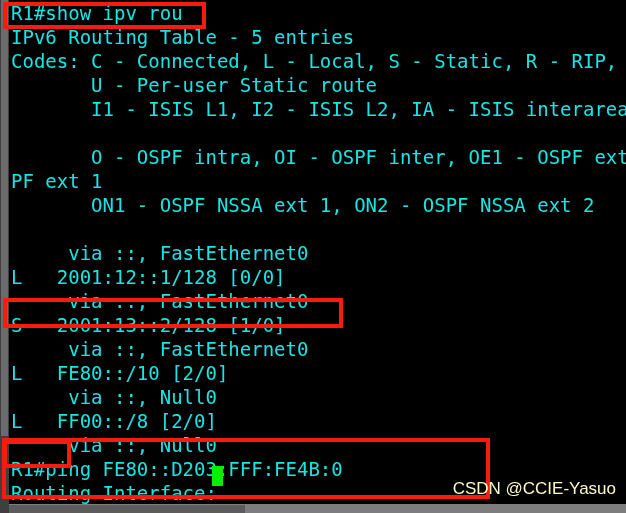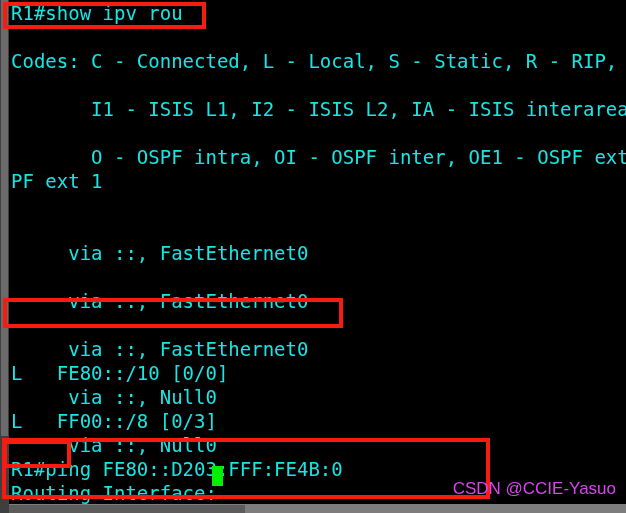--- a/index.html
+++ b/index.html
@@ -88,49 +88,54 @@
     position: absolute;
     border: 4px solid #f81c10;
     box-sizing: border-box;
     pointer-events: none;
     background: transparent;
   }
 
   
   #watermark {
     position: absolute;
-    color: #d946ef;
+    color: #fef9c3;
     font-size: 17px;
     font-family: "Liberation Sans", sans-serif;
     white-space: pre;
     right: 10px;
     bottom: 14px;
   }
 </style>
 </head>
 <body>
 
 <div id="screen">
 
   <div id="vscroll">
     <div class="thumb"></div>
   </div>
 
   <div id="term">
     <div class="line" style="top:-2px">R1#show ipv rou</div>
+    <div class="line" style="top:22px">IPv6 Routing Table - 5 entries</div>
     <div class="line" style="top:46px">Codes: C - Connected, L - Local, S - Static, R - RIP, B</div>
+    <div class="line" style="top:70px">       U - Per-user Static route</div>
     <div class="line" style="top:94px">       I1 - ISIS L1, I2 - ISIS L2, IA - ISIS interarea,</div>
     <div class="line" style="top:142px">       O - OSPF intra, OI - OSPF inter, OE1 - OSPF ext 1</div>
     <div class="line" style="top:166px">PF ext 1</div>
+    <div class="line" style="top:190px">       ON1 - OSPF NSSA ext 1, ON2 - OSPF NSSA ext 2</div>
     <div class="line" style="top:238px">     via ::, FastEthernet0</div>
+    <div class="line" style="top:262px">L   2001:12::1/128 [0/0]</div>
     <div class="line" style="top:286px">     via ::, FastEthernet0</div>
+    <div class="line" style="top:310px">S   2001:13::2/128 [1/0]</div>
     <div class="line" style="top:334px">     via ::, FastEthernet0</div>
-    <div class="line" style="top:358px">L   FE80::/10 [0/0]</div>
+    <div class="line" style="top:358px">L   FE80::/10 [2/0]</div>
     <div class="line" style="top:382px">     via ::, Null0</div>
-    <div class="line" style="top:406px">L   FF00::/8 [0/3]</div>
+    <div class="line" style="top:406px">L   FF00::/8 [2/0]</div>
     <div class="line" style="top:430px">     via ::, Null0</div>
     <div class="line" style="top:454px">R1#ping FE80::D203:FFF:FE4B:0</div>
     <div class="line" style="top:478px">Routing Interface: </div>
 
     <div class="cursor" style="left:203px; top:466px"></div>
   </div>
 
   <div class="redbox" style="left:3px;  top:2px;   width:203px; height:27px;"></div>
   <div class="redbox" style="left:3px;  top:298px; width:340px; height:30px;"></div>
   <div class="redbox" style="left:2px;  top:438px; width:488px; height:61px;"></div>

